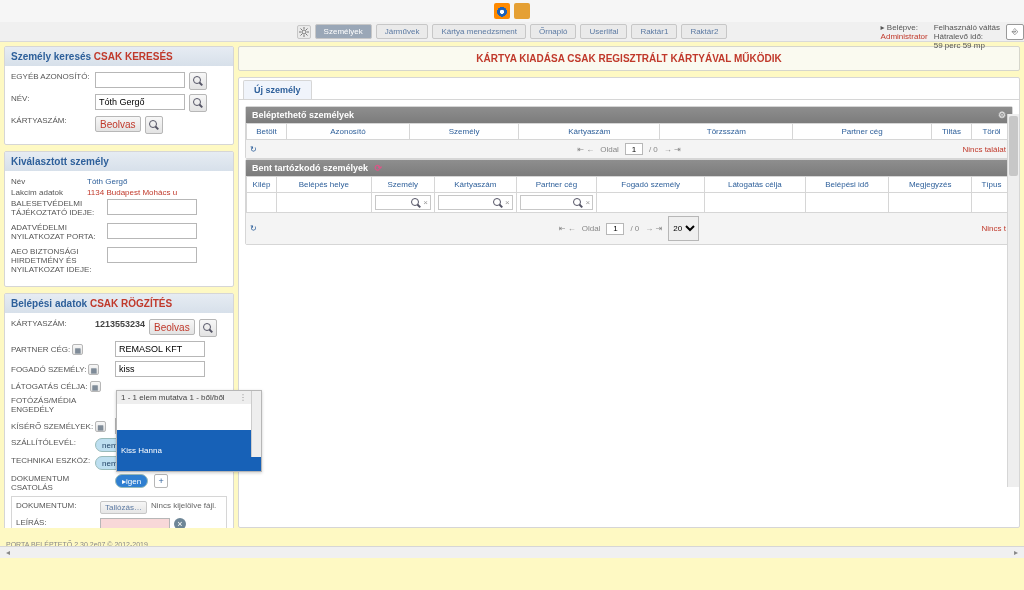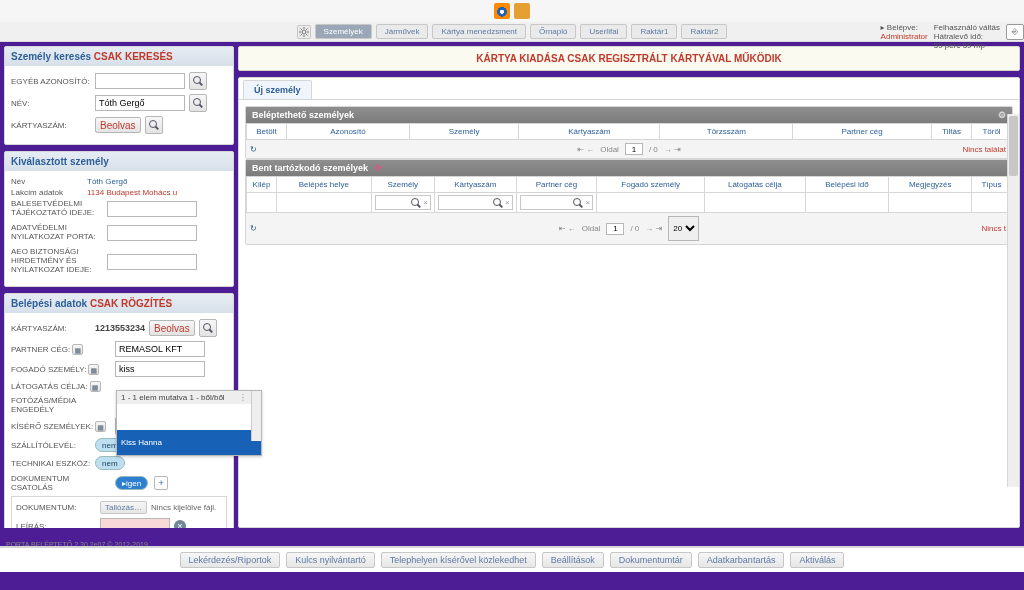--- a/index.html
+++ b/index.html
@@ -1,37 +1,37 @@
 <!DOCTYPE html>
 <html><head>
 <meta charset="utf-8">
 <style>
 html,body{margin:0;padding:0;font-family:Arial,Helvetica,sans-serif;font-size:9px;background:#f1f1f1;color:#444}
 *{box-sizing:border-box}
-.page{width:1024px;height:590px;margin:0 auto;background:#4c1d95;position:relative;overflow:hidden}
+.page{width:1024px;height:590px;margin:0 auto;background:#fef9c3;position:relative;overflow:hidden}
 .browser-icons{display:flex;justify-content:center;gap:4px;padding:3px 0;background:#f6f6f6}
 .bicon{width:16px;height:16px;border-radius:2px;display:inline-block}
 .bicon.ff{background:radial-gradient(circle at 50% 55%,#fff 15%,#1d61b8 20% 40%,#ff8a00 42% 90%)}
 .bicon.sq{background:#e5a034}
 .topbar{display:flex;align-items:center;justify-content:center;gap:4px;padding:2px 4px;background:#f0f0f0;border-bottom:1px solid #d9d9d9;position:relative}
 .topbar .pill{border:1px solid #c7c7c7;background:#eaeaea;padding:2px 8px;border-radius:2px;color:#5c7aa3;cursor:pointer;font-size:8px}
 .topbar .pill.active{background:#9aa7b7;color:#fff}
 .topbar .gear{width:14px;height:14px;border:1px solid #c7c7c7;border-radius:2px;display:flex;align-items:center;justify-content:center;color:#777;background:#eaeaea}
 .user-box{position:absolute;right:0;top:2px;display:flex;gap:6px;align-items:flex-start;font-size:8px;color:#555}
 .user-box .ucol{display:flex;flex-direction:column;line-height:1.1}
 .user-box .admin{color:#c0392b}
 .user-box .exit{border:1px solid #999;border-radius:2px;width:18px;height:16px;display:flex;align-items:center;justify-content:center;color:#555;background:#fff}
 .columns{display:flex;gap:4px;padding:4px;height:490px}
 .left{width:230px;display:flex;flex-direction:column;gap:6px;overflow:hidden}
 .right{flex:1;display:flex;flex-direction:column;gap:6px;overflow:hidden}
 .panel{border:1px solid #d6d6d6;background:#fff;border-radius:2px}
 .panel .ph{background:linear-gradient(#e6ecf3,#d7e0ea);color:#2d5f9a;font-weight:bold;padding:4px 6px;font-size:10px}
 .panel .ph .red{color:#c0392b}
 .panel .pbody{padding:6px}
-.frow{display:flex;align-items:center;gap:4px;margin-bottom:4px}
+.frow{display:flex;gap:4px;margin-bottom:4px}
 .flabel{width:80px;color:#555;font-size:8px}
 .flabel2{width:100px;color:#555;font-size:8px;display:flex;align-items:center;gap:2px}
 .finput{height:16px;border:1px solid #b7b7b7;background:#fff;padding:0 3px;font-size:9px}
 .w90{width:90px}.w70{width:70px}
 .sqbtn{width:18px;height:18px;border:1px solid #b7b7b7;background:linear-gradient(#f7f7f7,#e3e3e3);display:flex;align-items:center;justify-content:center;border-radius:2px;cursor:pointer;color:#556}
 .minibtn{height:16px;border:1px solid #b7b7b7;background:linear-gradient(#f7f7f7,#e3e3e3);font-size:10px;padding:0 4px;border-radius:2px;color:#c0392b;cursor:pointer;display:inline-flex;align-items:center}
 .kv{display:flex;gap:6px;font-size:8px;margin-bottom:2px}
 .kv .k{width:70px;color:#555}
 .kv .v{color:#2d5f9a}
 .kv .v.red{color:#c0392b}
@@ -61,21 +61,21 @@
 .filterinp{height:15px;border:1px solid #c7c7c7;background:#fff;display:flex;align-items:center;justify-content:flex-end;padding:0 2px}
 .filterinp .x{color:#999;font-size:8px;margin-left:2px}
 .footer{position:absolute;left:0;right:0;bottom:18px;display:flex;justify-content:center;gap:6px;padding:4px;background:#fff;border-top:1px solid #d6d6d6}
 .copy{position:absolute;left:6px;bottom:34px;font-size:7px;color:#888;line-height:1.1}
 .scrollbar{position:absolute;right:0;top:36px;bottom:40px;width:12px;background:#eee;border-left:1px solid #d6d6d6}
 .scrollbar .thumb{position:absolute;left:1px;right:1px;top:2px;height:60px;background:#c7c7c7;border-radius:2px}
 .drop{position:absolute;left:116px;top:390px;width:146px;background:#fff;border:1px solid #b7b7b7;box-shadow:0 1px 3px rgba(0,0,0,.2);font-size:8px;z-index:20}
 .drop .dh{background:#eee;padding:2px 4px;display:flex;justify-content:space-between;align-items:center}
 .drop .dh .dd{color:#888;letter-spacing:1px}
 .drop .body{height:26px}
-.drop .sel{display:block;width:100%;background:#1761b7;color:#fff;padding:8px 4px}
+.drop .sel{display:block;width:100%;background:#1761b7;color:#fff;padding:16px 4px}
 .drop .sb{position:absolute;right:0;top:0;bottom:14px;width:10px;background:#eee;border-left:1px solid #ccc}
 .icon-badge{display:inline-block;width:11px;height:11px;border:1px solid #b7b7b7;border-radius:2px;background:linear-gradient(#f7f7f7,#e3e3e3);font-size:7px;line-height:11px;text-align:center;color:#567}
 .plus{display:inline-flex;width:14px;height:14px;border:1px solid #b7b7b7;align-items:center;justify-content:center;border-radius:2px;color:#2d5f9a;margin-left:2px;cursor:pointer}
 .hr-arr{display:flex;justify-content:space-between;padding:0 6px;background:#f0f0f0;font-size:8px;color:#888;border-top:1px solid #d6d6d6;height:12px;align-items:center}
 svg{display:block}
 </style>
 </head>
 <body>
 
 <div class="page">
@@ -386,23 +386,14 @@
   <div class="copy">
     <div>PORTA BELÉPTETŐ 2.30.2e07 © 2012-2019</div>
     <div>Minden jog fenntartva!</div>
   </div>
 
   <div class="hr-arr" style="position:absolute;left:0;right:0;bottom:32px">
       <span>◂</span>
       <span>▸</span>
     </div>
 
-  <div class="footer">
-    <span class="btn">Lekérdezés/Riportok</span>
-    <span class="btn">Kulcs nyilvántartó</span>
-    <span class="btn">Telephelyen kísérővel közlekedhet</span>
-    <span class="btn">Beállítások</span>
-    <span class="btn">Dokumentumtár</span>
-    <span class="btn">Adatkarbantartás</span>
-    <span class="btn">Aktiválás</span>
-  </div>
 
 </div>
 
 </body></html>

